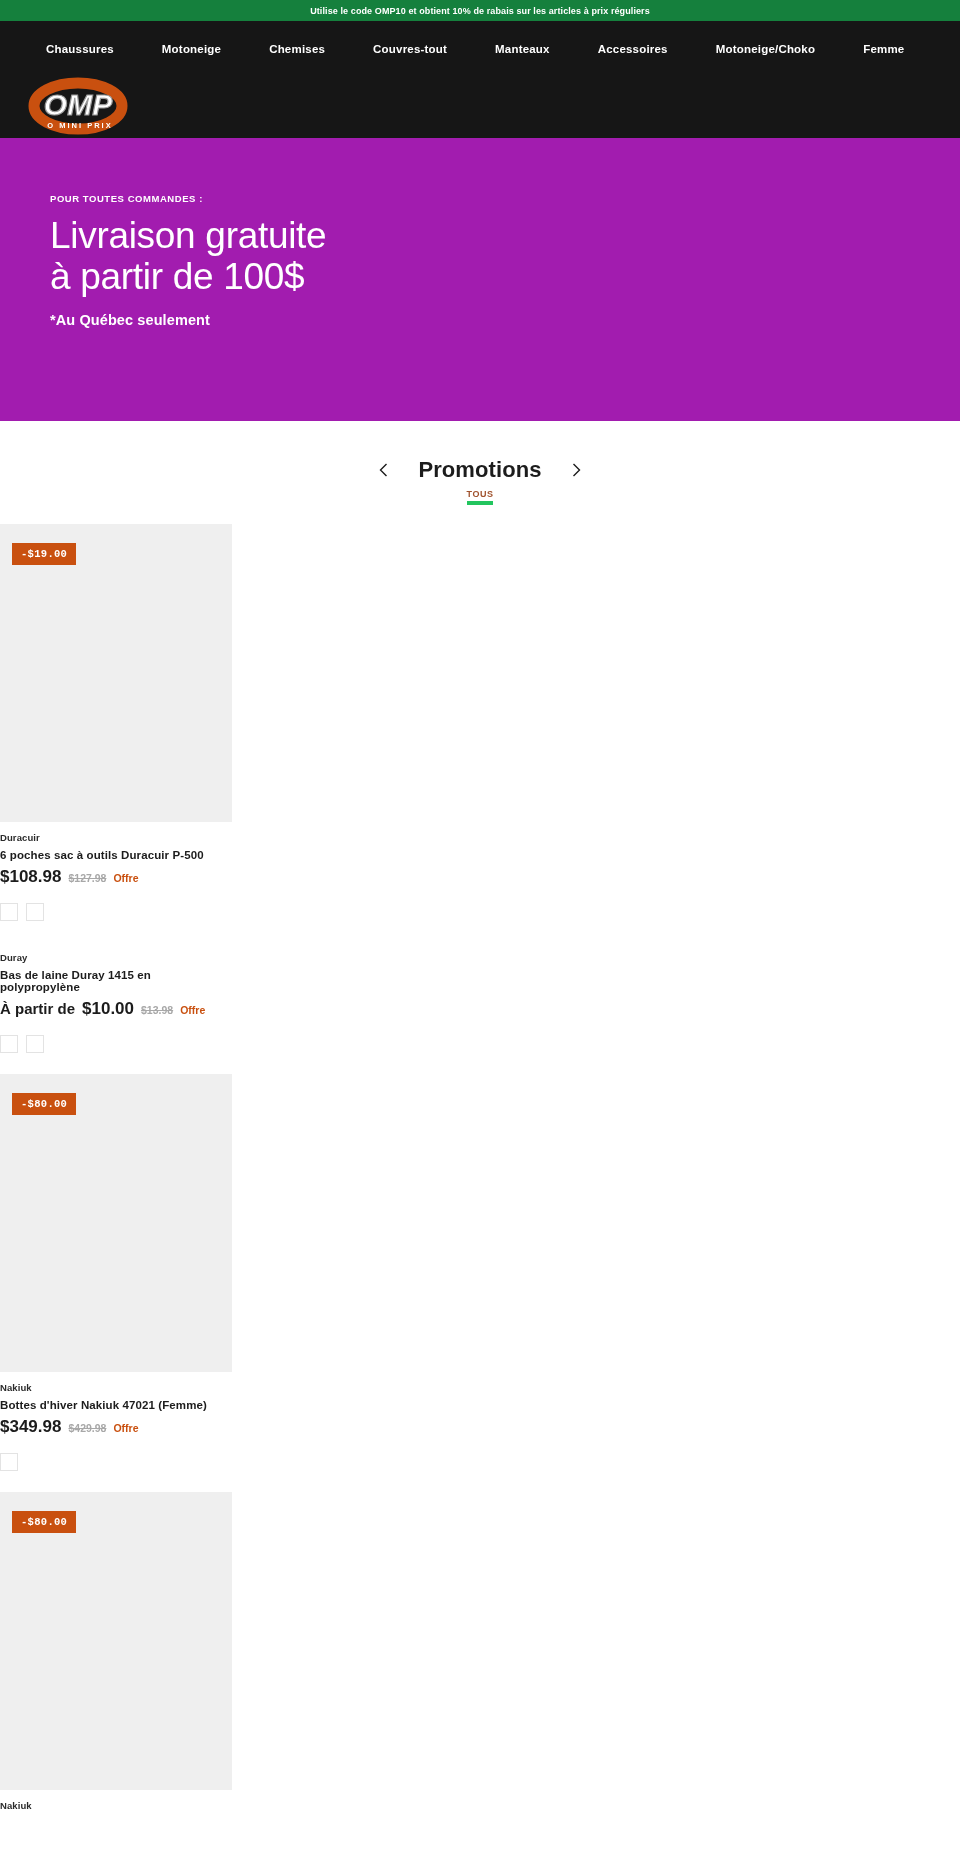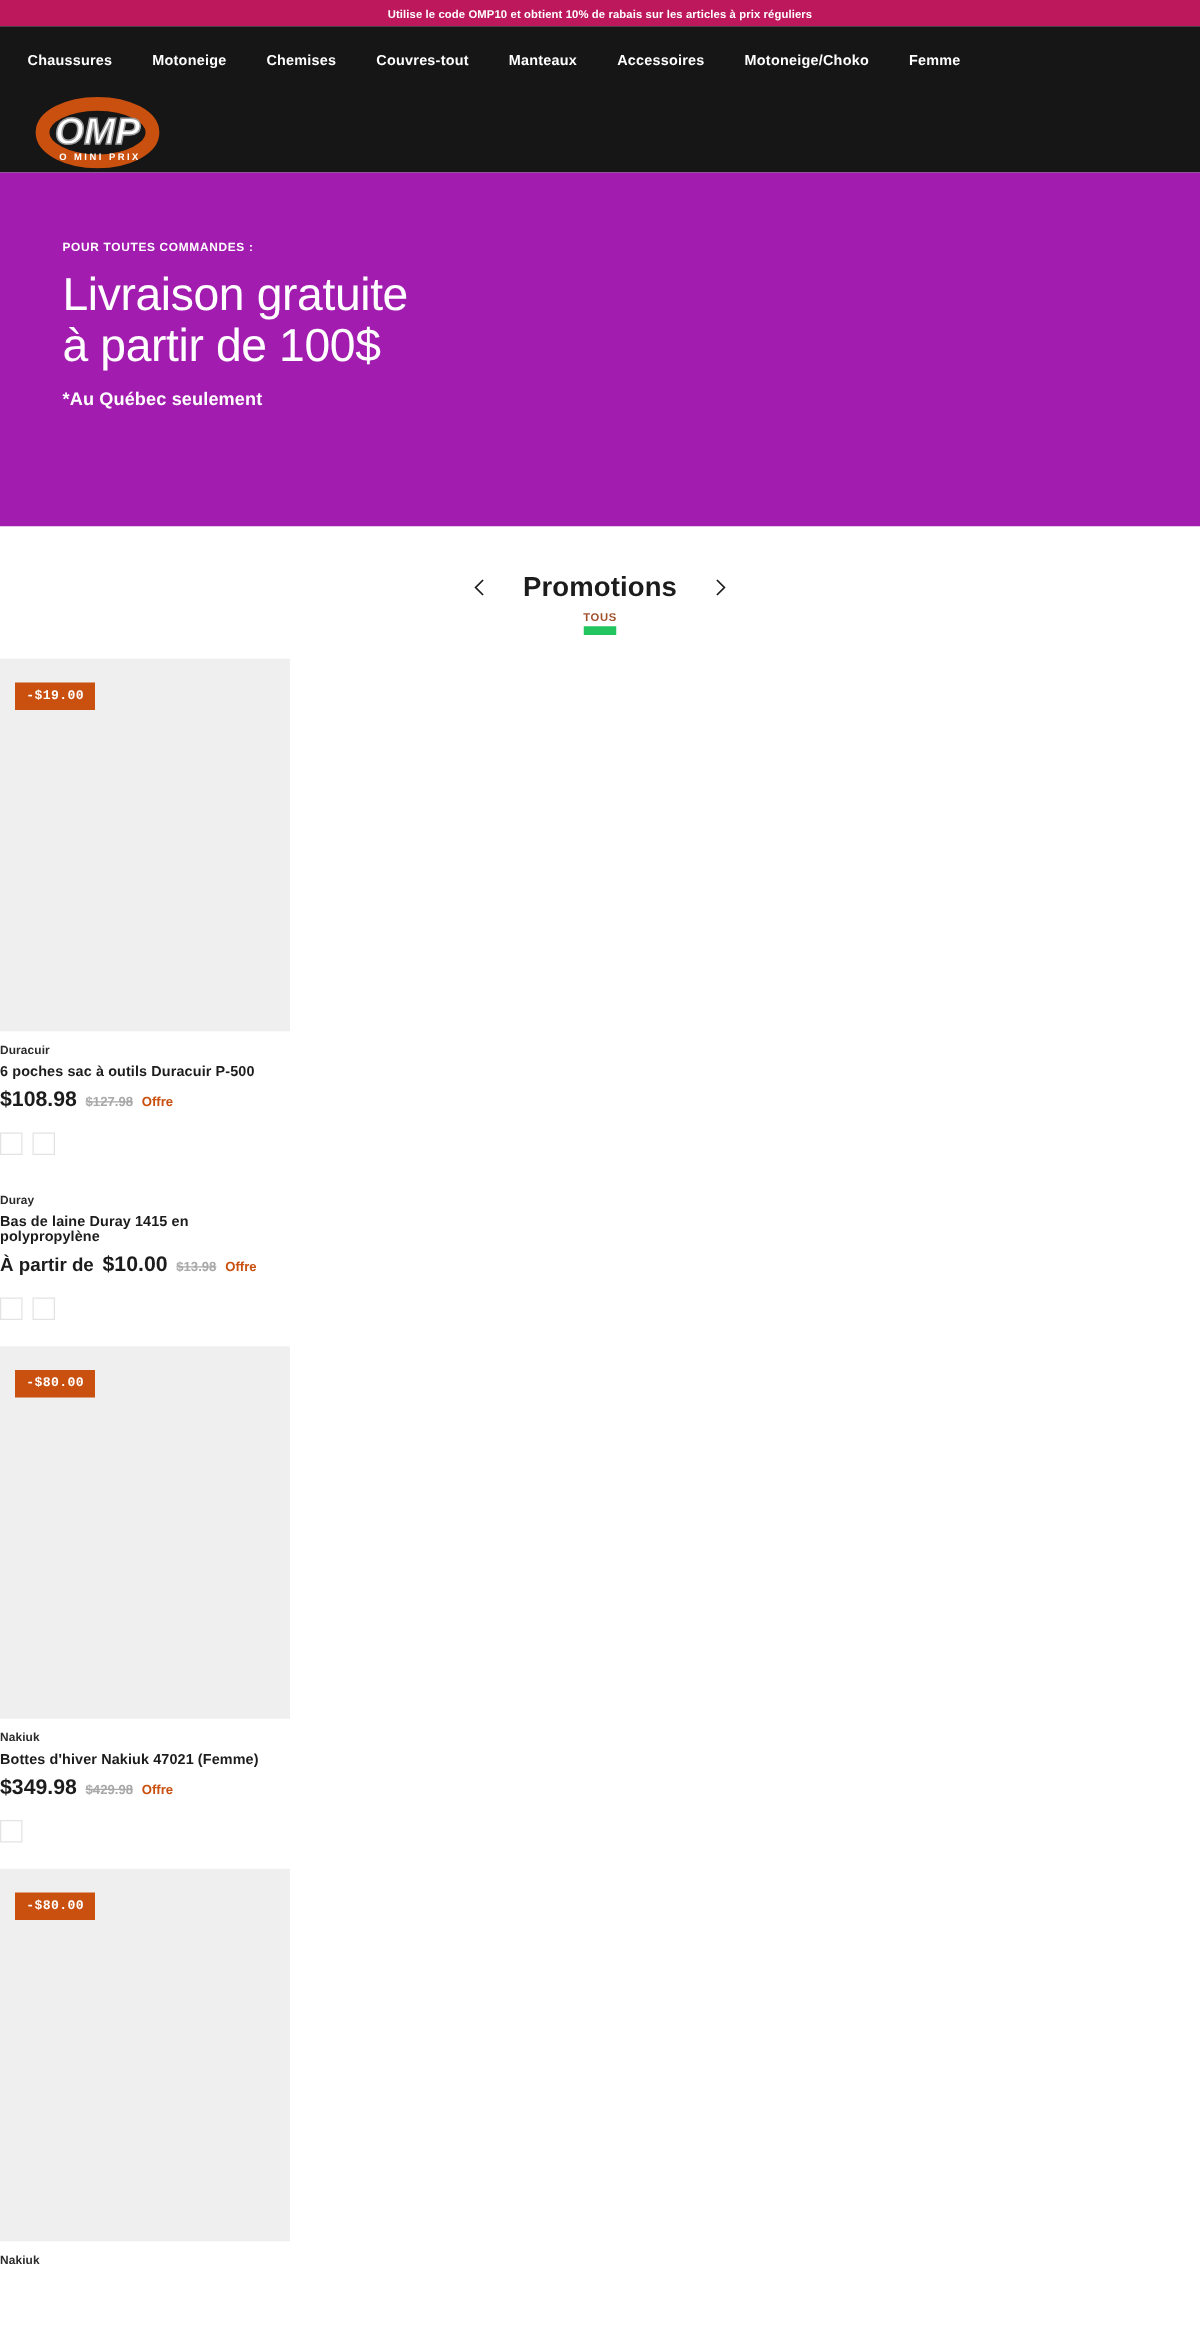--- a/index.html
+++ b/index.html
@@ -6,21 +6,21 @@
   html, body {
     width: 960px;
     background: #ffffff;
     font-family: "Liberation Sans", sans-serif;
     color: #1c1c1c;
   }
   body { width: 960px; overflow-x: hidden; }
 
   
   .announcement {
-    background: #be185d;
+    background: #15803d;
     height: 21px;
     display: flex;
     align-items: center;
     justify-content: center;
   }
   .announcement-text {
     color: #ffffff;
     font-size: 9px;
     font-weight: 700;
     letter-spacing: .1px;
@@ -30,22 +30,22 @@
   
   .header {
     background: #161616;
     height: 117px;
     position: relative;
   }
   .nav {
     display: flex;
     align-items: center;
     padding-top: 16px;
-    padding-left: 6px;
-    gap: 0;
+    padding-left: 30px;
+    gap: 16px;
   }
   .nav-item {
     color: #ffffff;
     font-size: 11.5px;
     font-weight: 600;
     letter-spacing: .2px;
     padding: 6px 16px;
     white-space: nowrap;
     cursor: pointer;
     text-decoration: none;
@@ -155,21 +155,21 @@
     display: flex;
     justify-content: center;
     margin-top: 6px;
   }
   .section-link {
     font-size: 9px;
     font-weight: 700;
     color: #a0522d;
     letter-spacing: .5px;
     text-decoration: none;
-    border-bottom: 7px solid #22c55e;
+    border-bottom: 4px solid #22c55e;
     padding-bottom: 2px;
     cursor: pointer;
   }
 
   
   .product-grid {
     margin-top: 19px;
     display: flex;
     flex-direction: column;
     gap: 21px;

